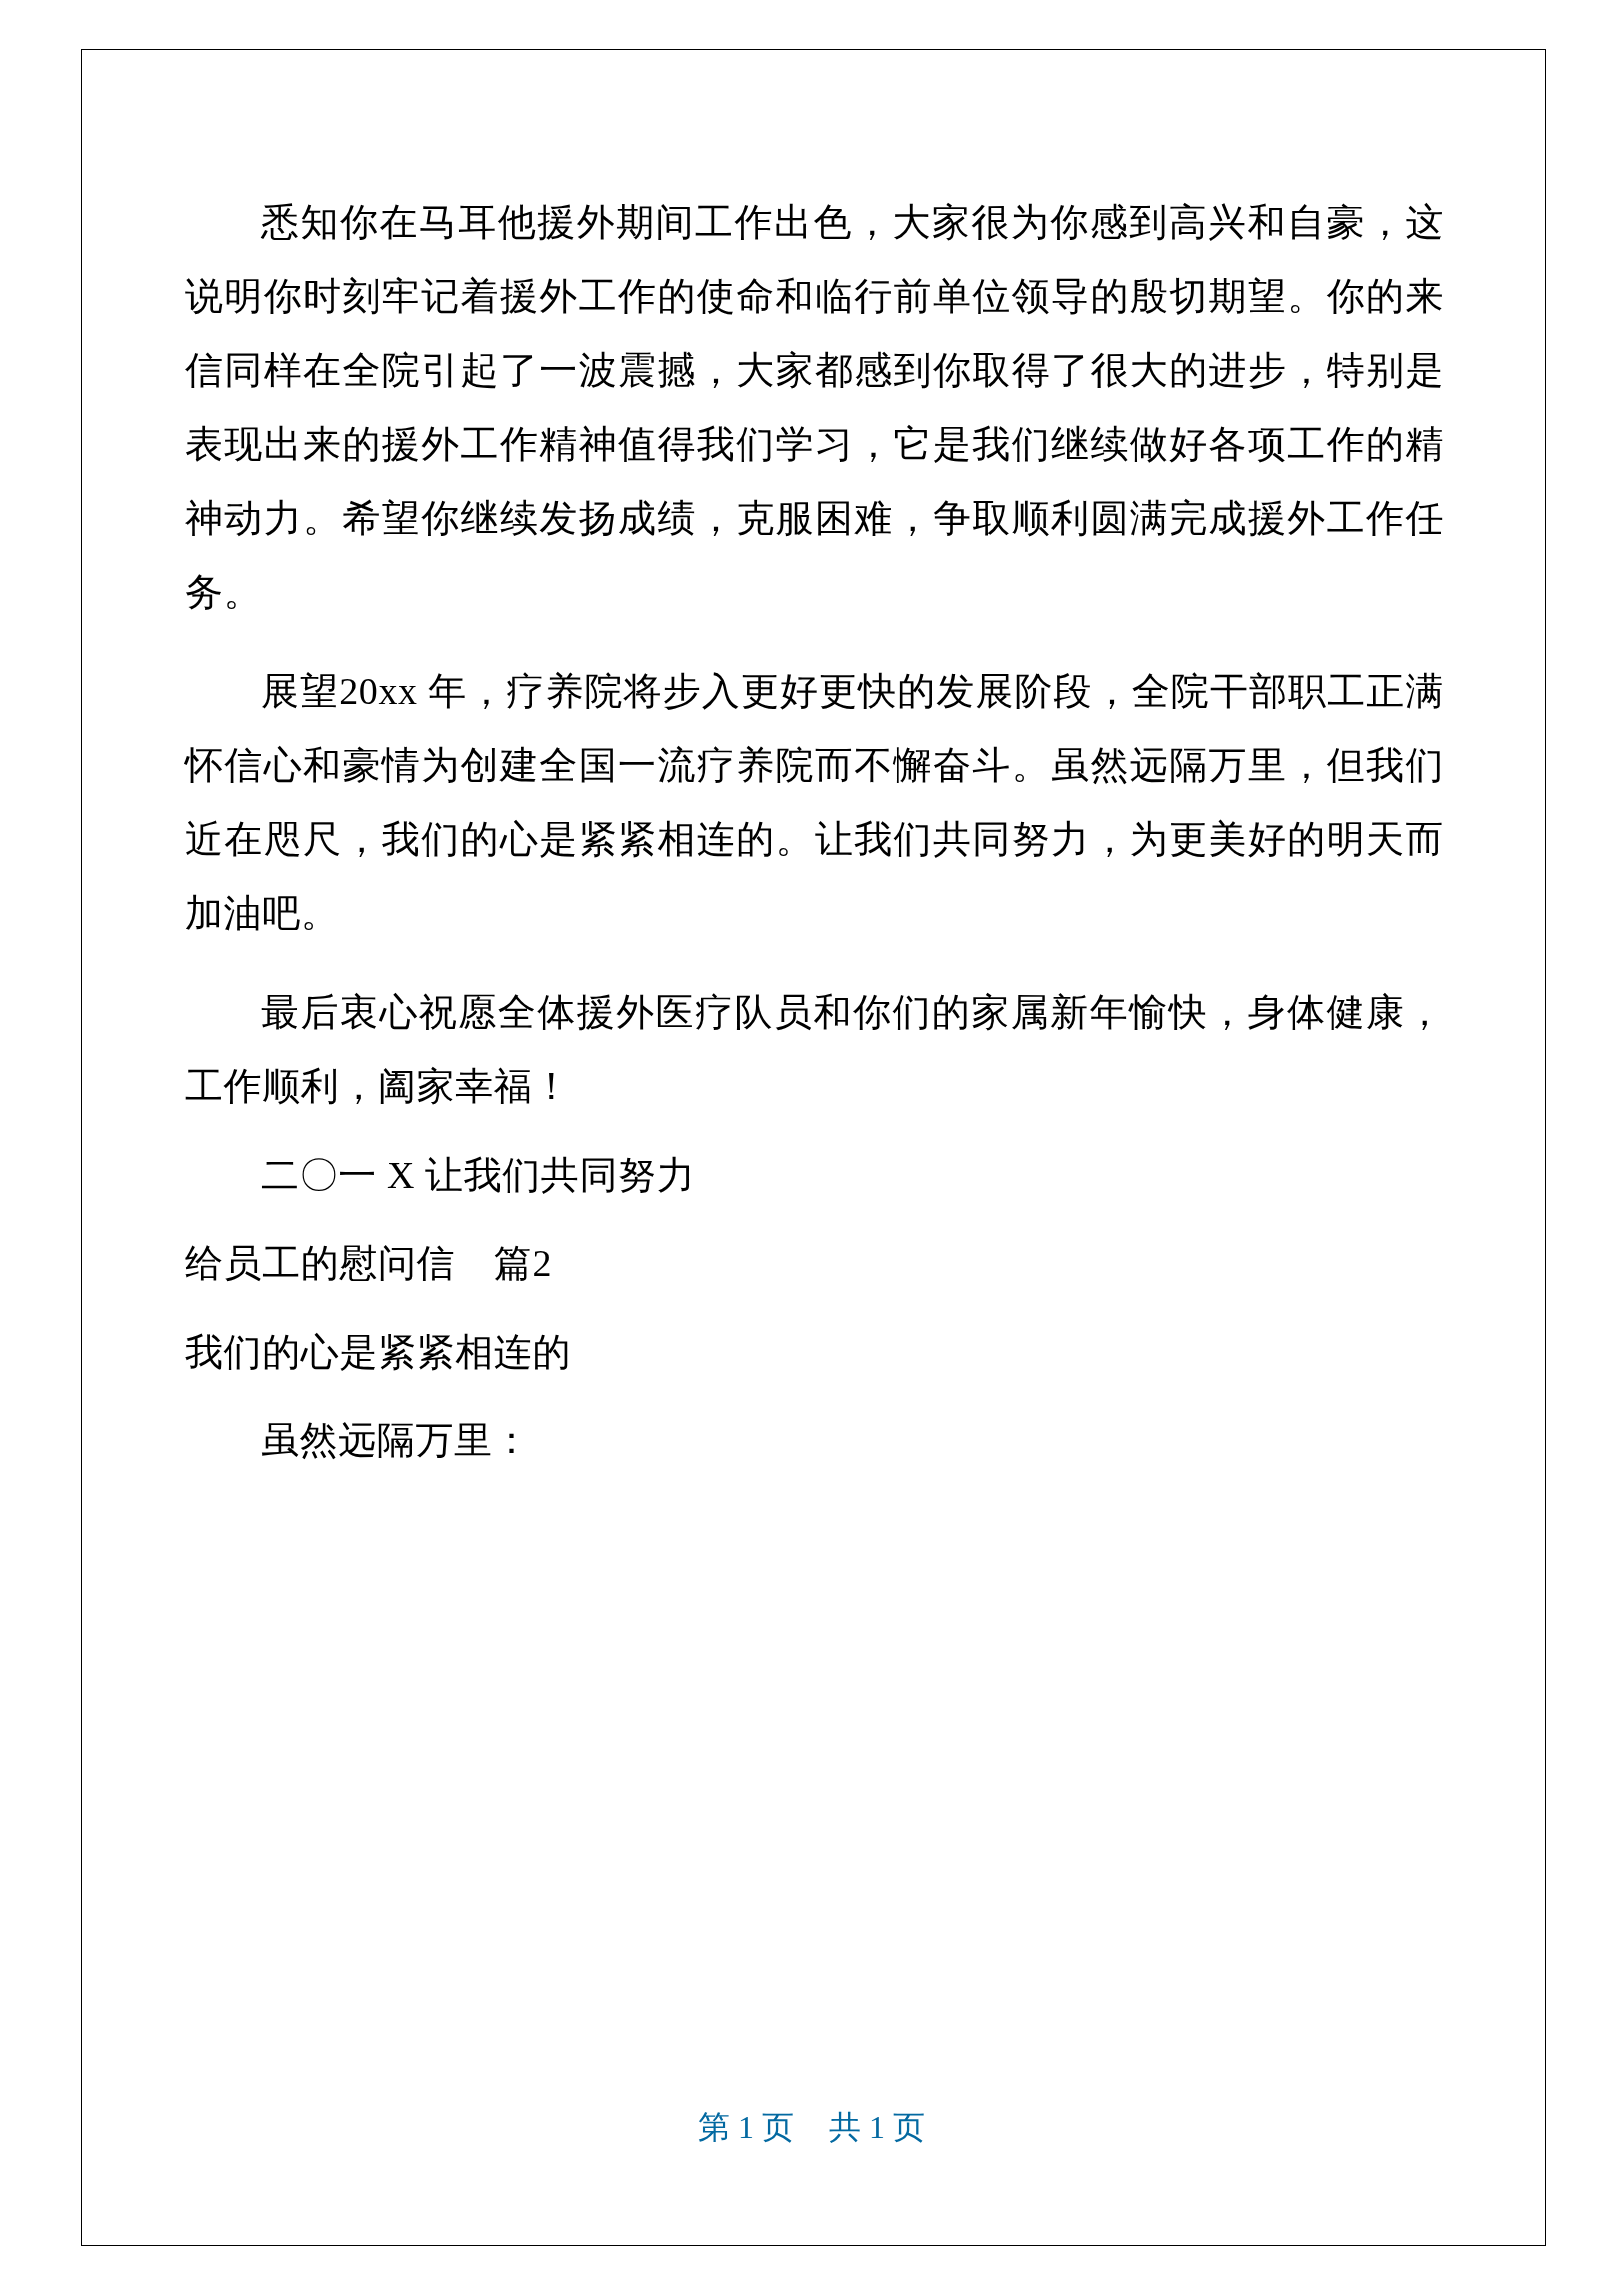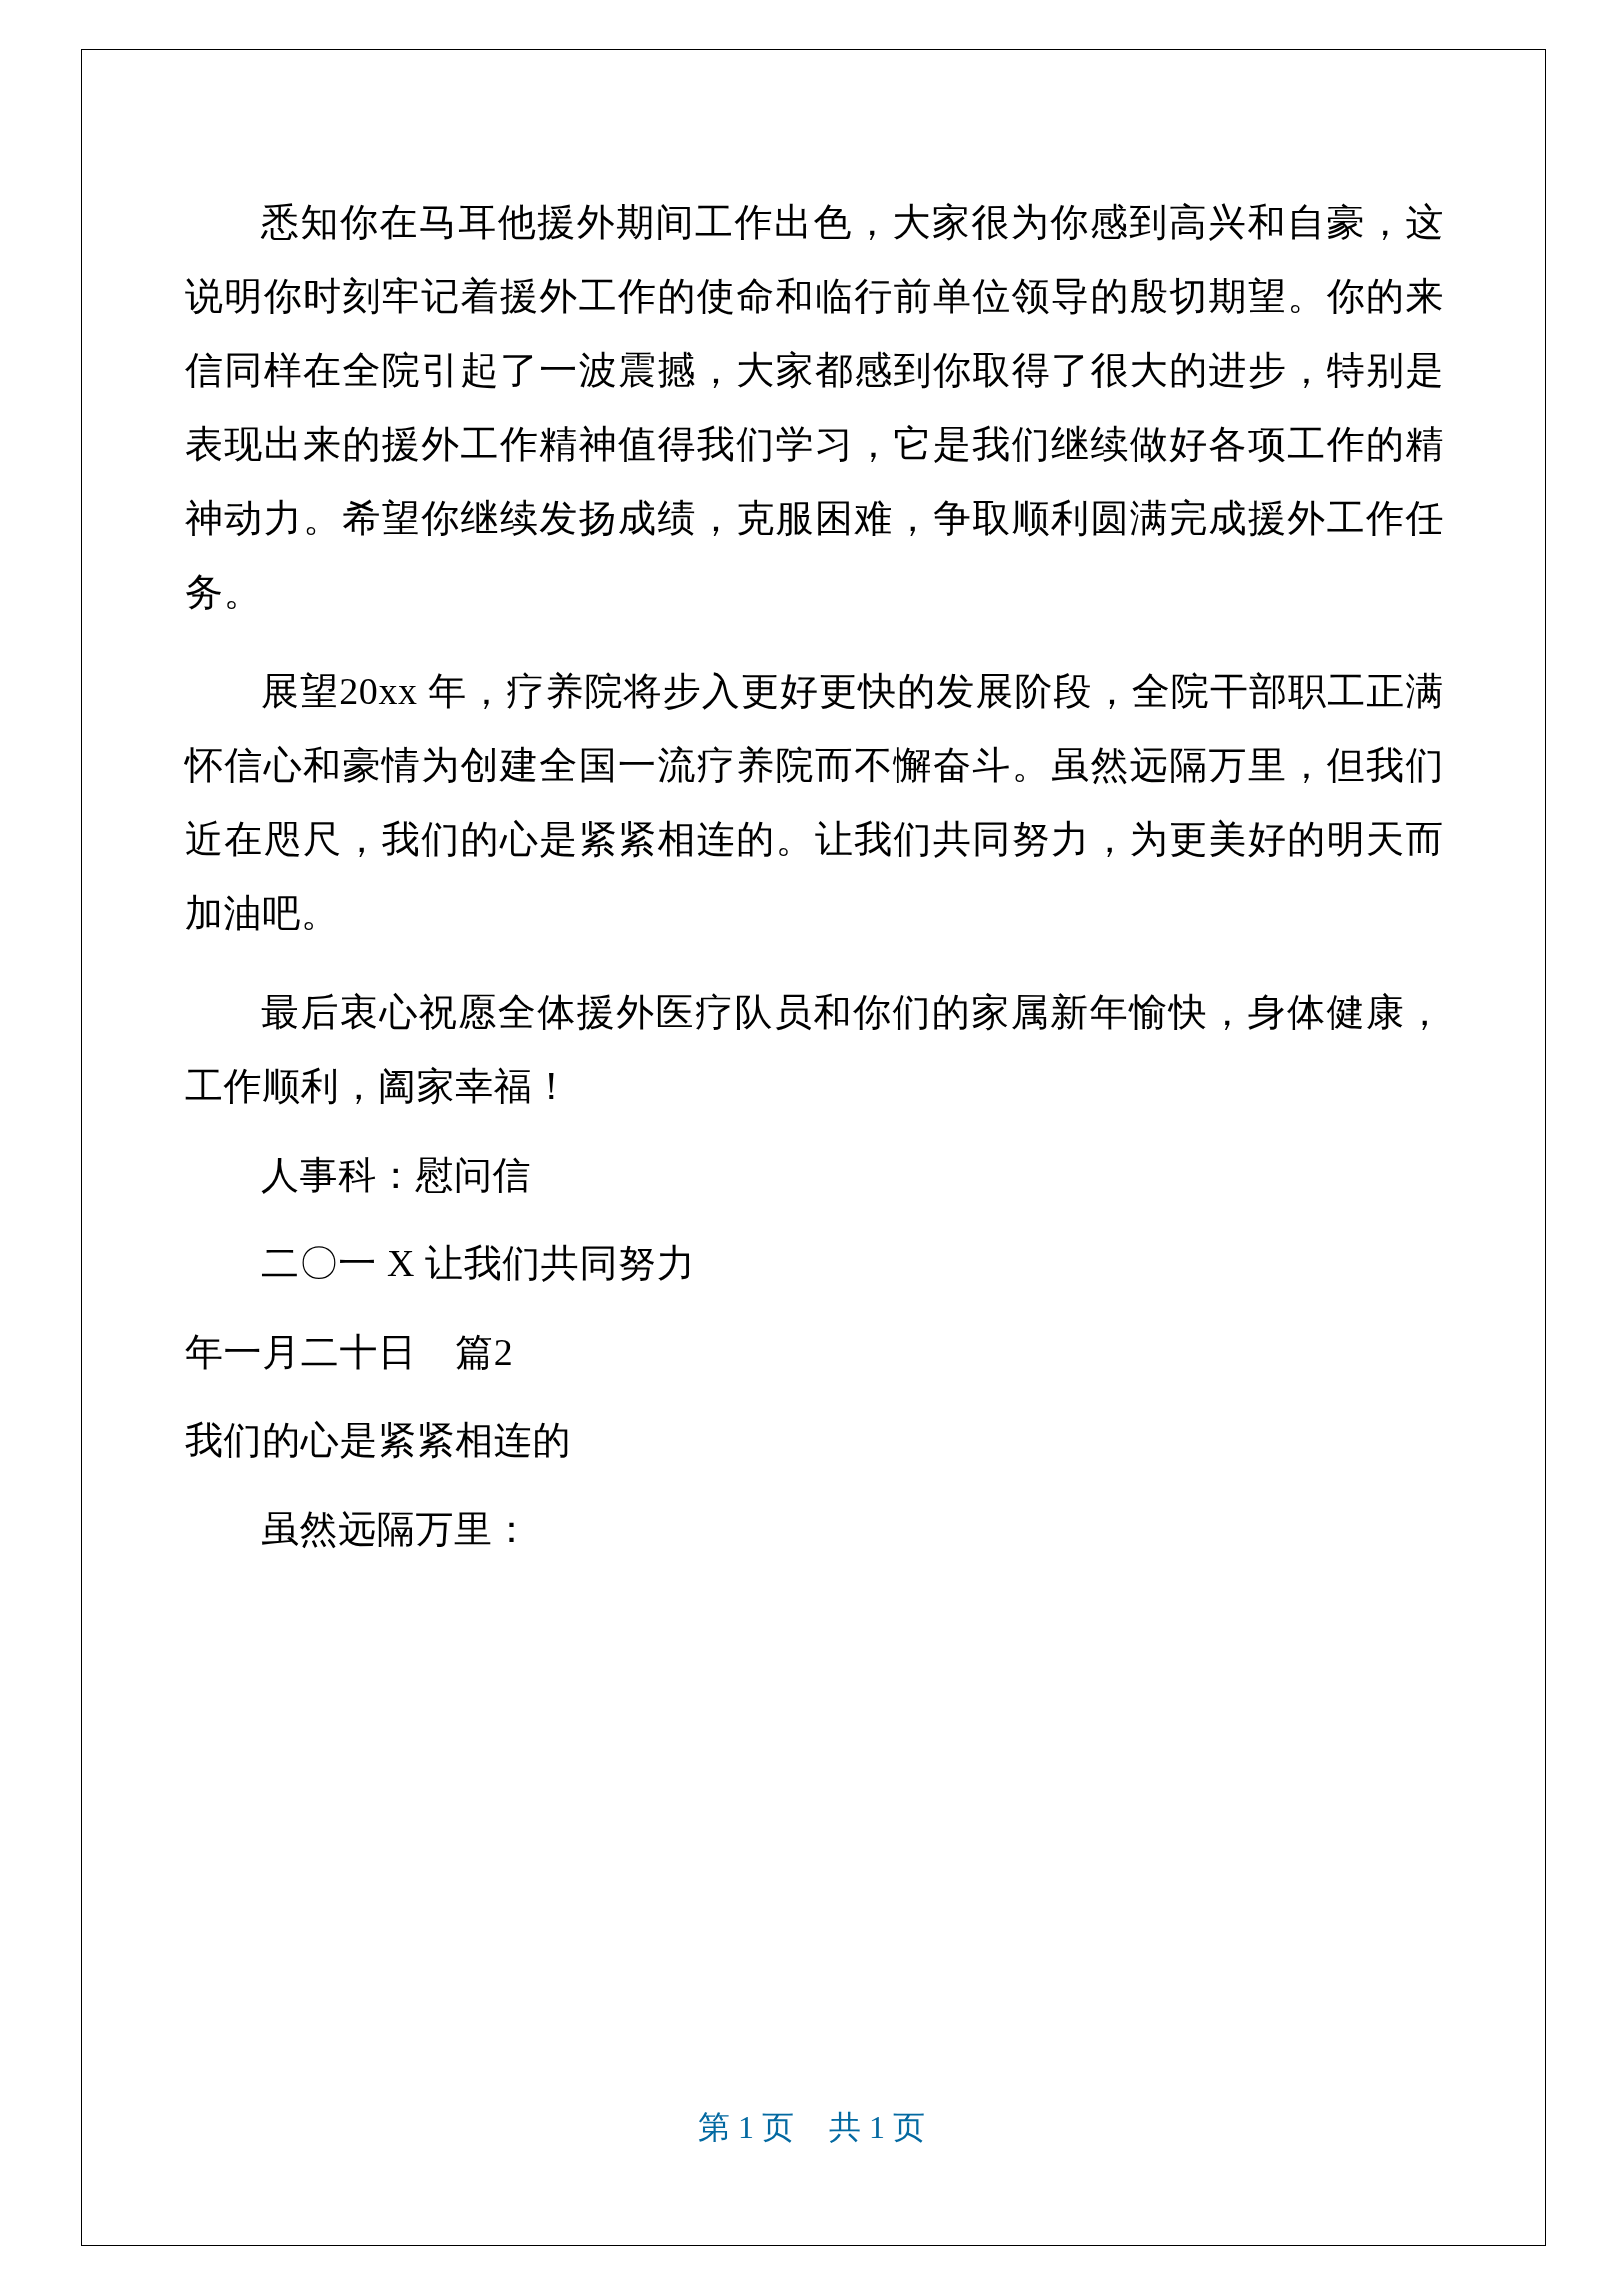--- a/index.html
+++ b/index.html
@@ -74,23 +74,22 @@
 </head>
 <body>
 
 <div class="page">
   <div class="page-border"></div>
 
   <div class="content">
     <p class="para indent">悉知你在马耳他援外期间工作出色，大家很为你感到高兴和自豪，这说明你时刻牢记着援外工作的使命和临行前单位领导的殷切期望。你的来信同样在全院引起了一波震撼，大家都感到你取得了很大的进步，特别是表现出来的援外工作精神值得我们学习，它是我们继续做好各项工作的精神动力。希望你继续发扬成绩，克服困难，争取顺利圆满完成援外工作任务。</p>
     <p class="para indent gap-md">展望20xx 年，疗养院将步入更好更快的发展阶段，全院干部职工正满怀信心和豪情为创建全国一流疗养院而不懈奋斗。虽然远隔万里，但我们近在咫尺，我们的心是紧紧相连的。让我们共同努力，为更美好的明天而加油吧。</p>
     <p class="para indent gap-md">最后衷心祝愿全体援外医疗队员和你们的家属新年愉快，身体健康，工作顺利，阖家幸福！</p>
-    <p class="para indent gap-sm">人事科：慰问信</p>
     <p class="para indent gap-sm">二〇一 X 让我们共同努力</p>
-    <p class="para noindent gap-sm">年一月二十日　篇2</p>
+    <p class="para noindent gap-sm">给员工的慰问信　篇2</p>
     <p class="para noindent gap-sm">我们的心是紧紧相连的</p>
     <p class="para indent gap-sm">虽然远隔万里：</p>
   </div>
 
   <div class="footer">
     <span>第 1 页</span>
     <span class="sep"></span>
     <span>共 1 页</span>
   </div>
 </div>

